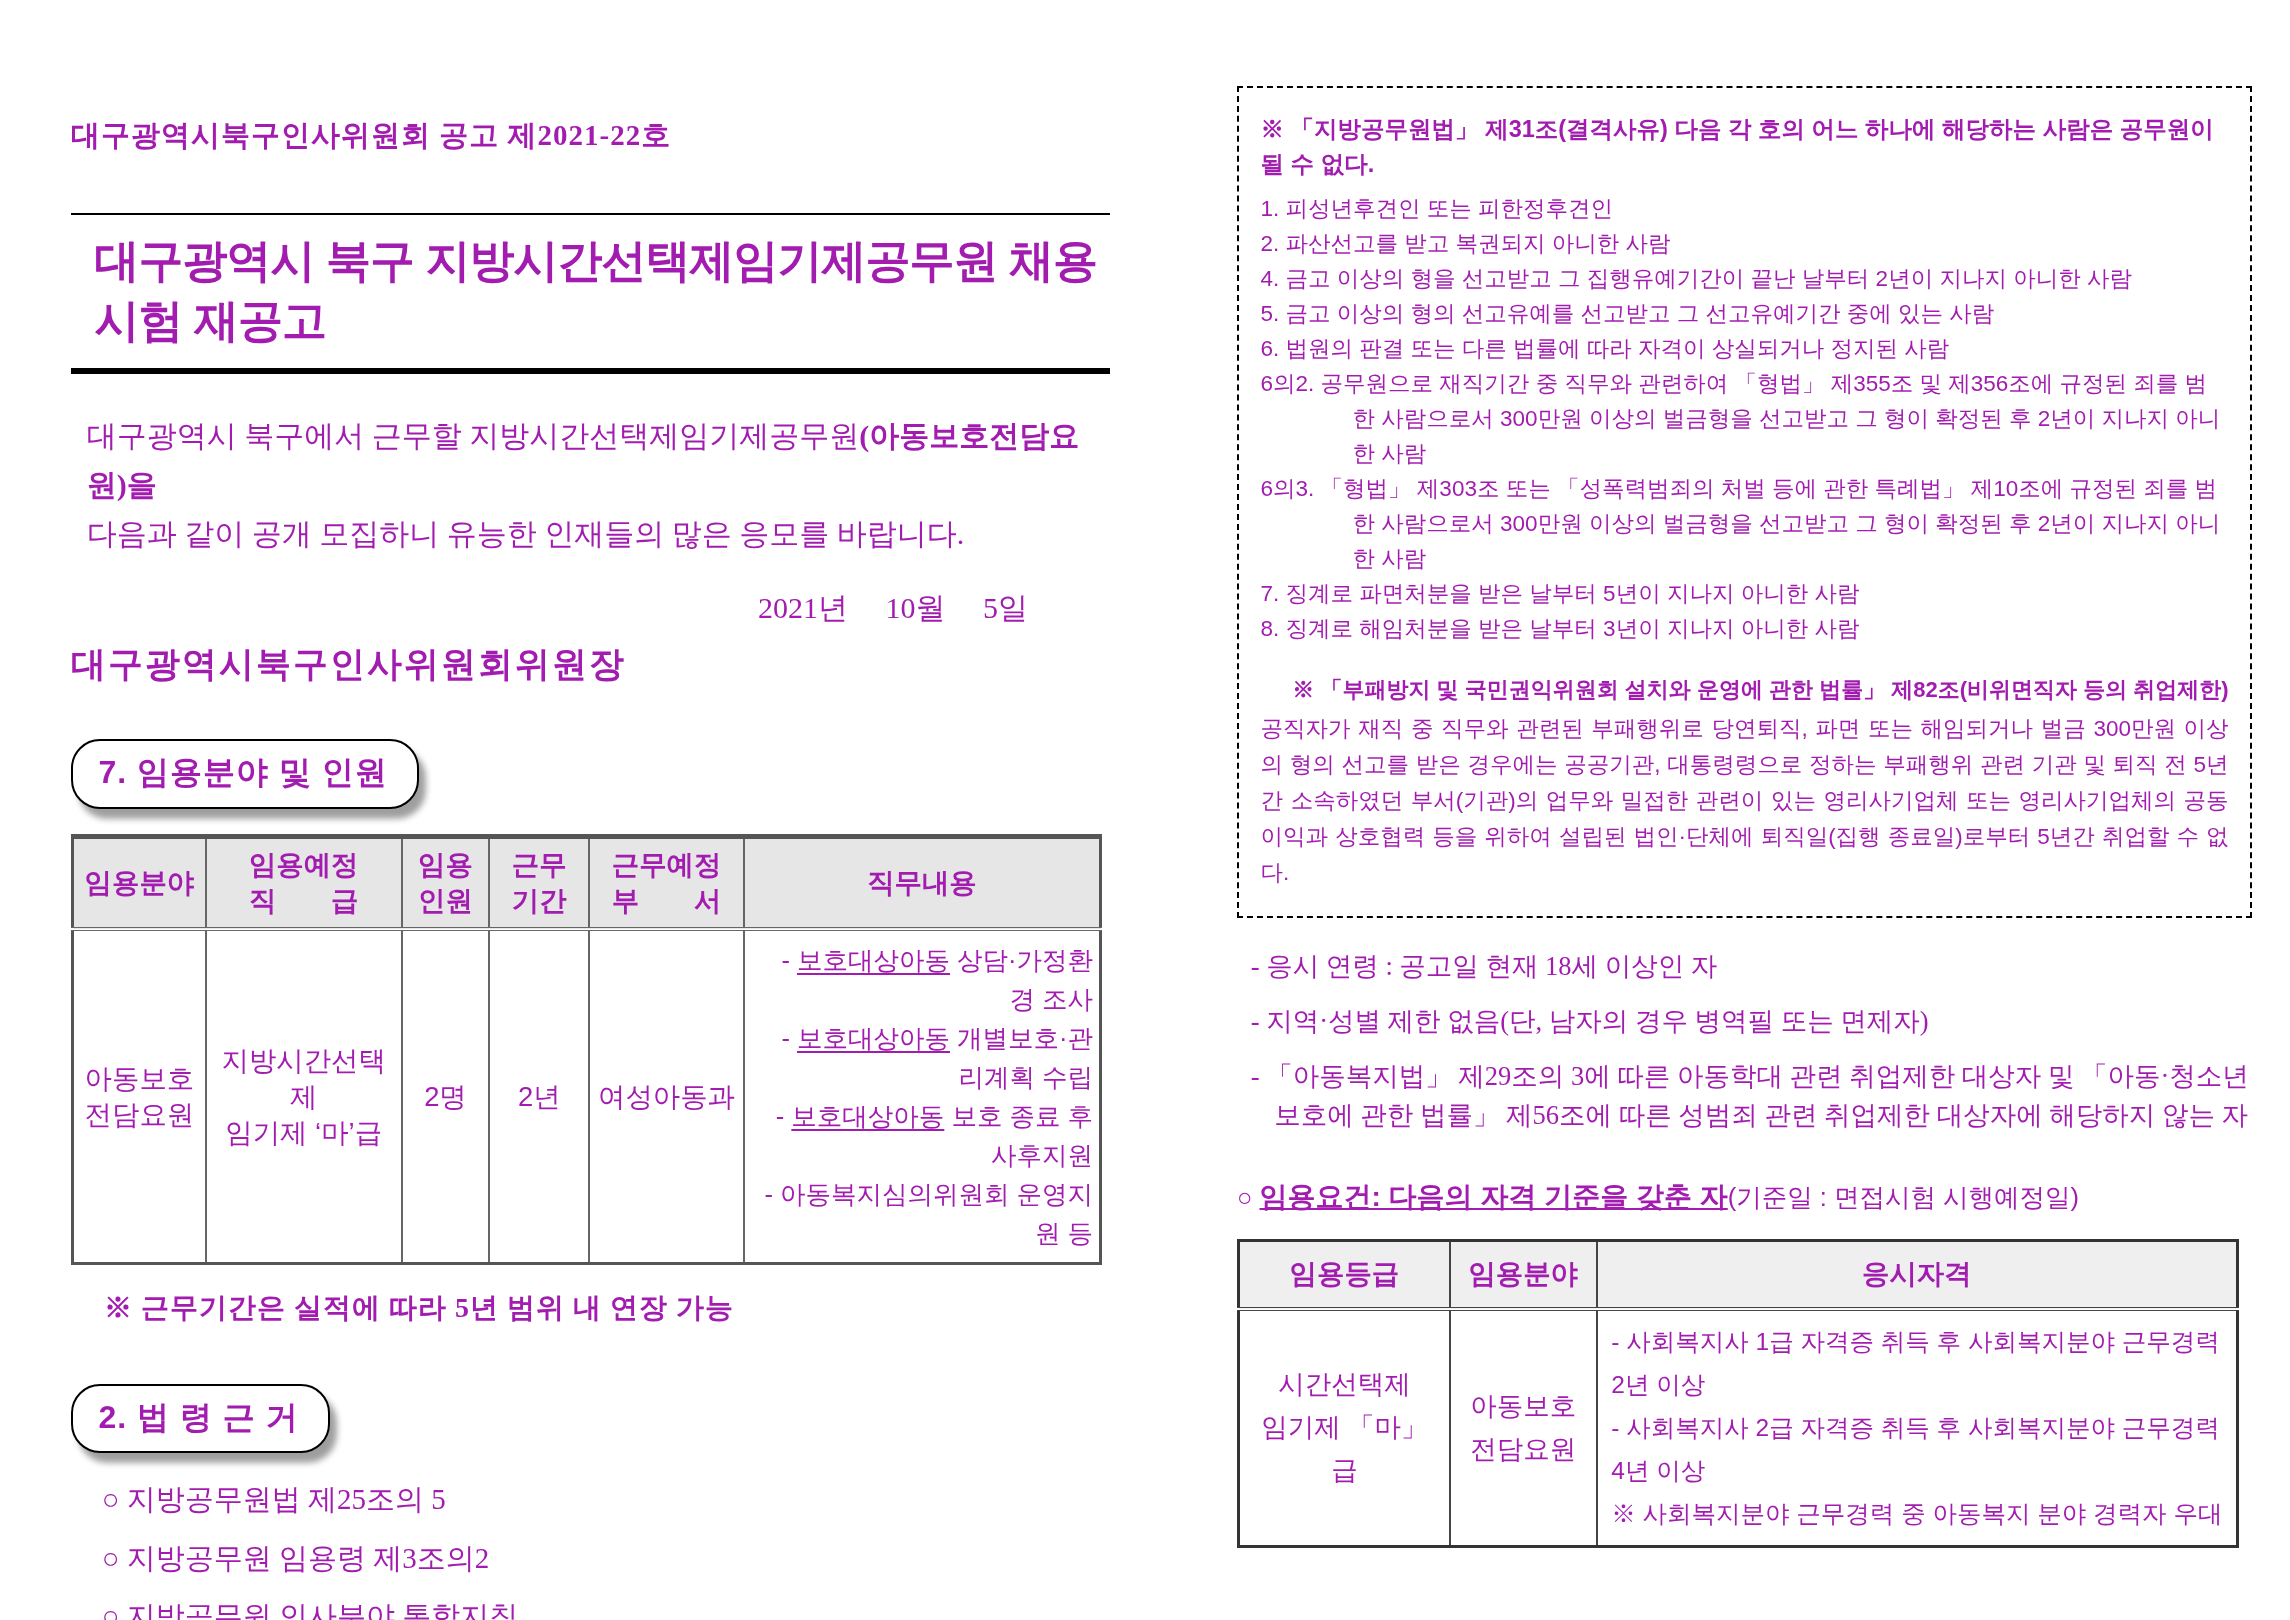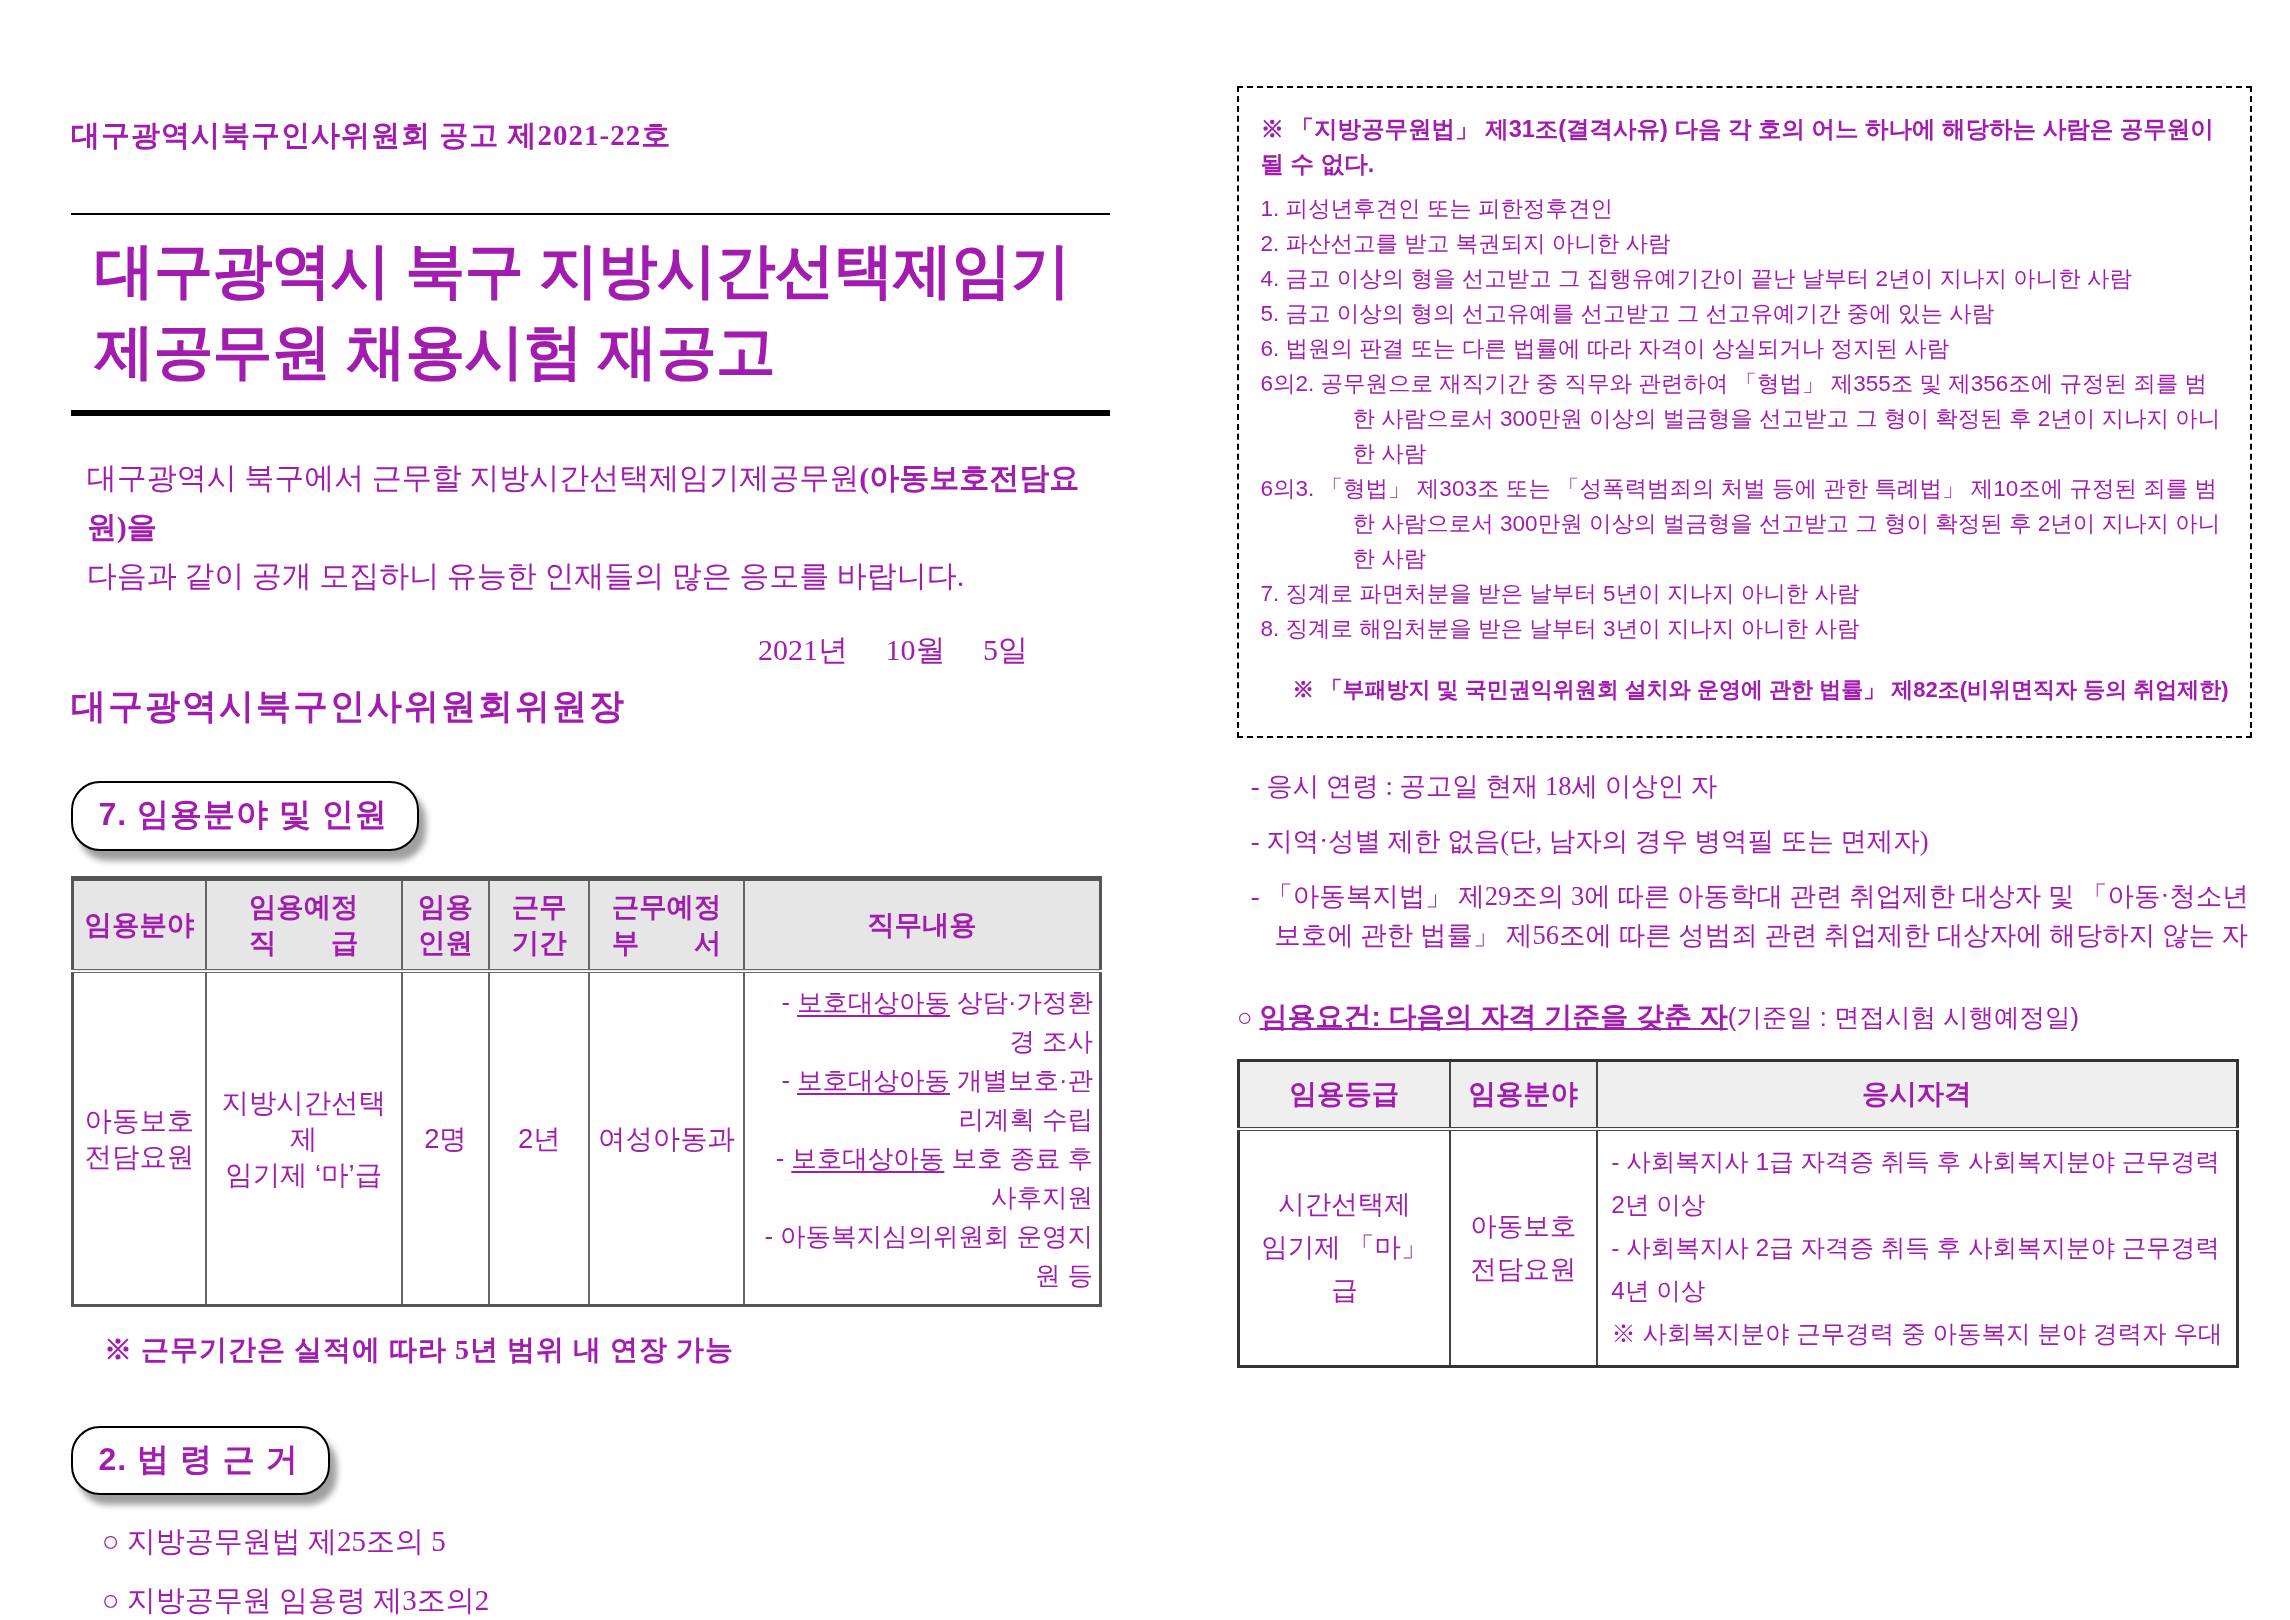--- a/index.html
+++ b/index.html
@@ -11,21 +11,21 @@
   .col-left{left:71px;width:1039px;}
   .col-right{left:1237px;width:1015px;}
   .pre{white-space:pre-line;}
   .b{font-weight:bold;}
   .u{text-decoration:underline;text-underline-offset:3.9px;}
 
   
   .notice-no{margin-top:116px;font-size:29px;font-weight:bold;letter-spacing:1px;}
   .title-wrap{margin-top:57px;border-top:2px solid #000;border-bottom:6.9px solid #000;
     padding:15.7px 3.9px 17.6px 23.5px;}
-  .doc-title{font-size:60px;font-weight:bold;font-family:"Liberation Sans",sans-serif;
+  .doc-title{font-size:45px;font-weight:bold;font-family:"Liberation Sans",sans-serif;
     letter-spacing:-1px;margin:0;}
   .intro{margin-top:37px;font-size:30px;line-height:49px;padding-left:15.7px;}
   .date-line{margin-top:25.5px;font-size:30px;text-align:right;padding-right:82px;}
   .signer-line{margin-top:11.8px;font-size:35px;font-weight:bold;text-align:left;padding-right:78px;
     font-family:"Liberation Sans",sans-serif;letter-spacing:2px;}
   .pill{display:inline-block;font-family:"Liberation Sans",sans-serif;font-weight:bold;
     font-size:32px;border:2.9px solid #000;border-radius:29px;background:#fff;
     padding:9.8px 29px 11.8px 25.5px;box-shadow:6.9px 9.8px 6.9px rgba(0,0,0,0.38);letter-spacing:1px;}
   .pill-row1{margin-top:51px;}
   .t1{margin-top:25.5px;border-collapse:collapse;width:1031px;border:3.9px solid #555;border-top-width:5.9px;
@@ -138,20 +138,21 @@
       <div class="dq">1. 피성년후견인 또는 피한정후견인</div>
       <div class="dq">2. 파산선고를 받고 복권되지 아니한 사람</div>
       <div class="dq">4. 금고 이상의 형을 선고받고 그 집행유예기간이 끝난 날부터 2년이 지나지 아니한 사람</div>
       <div class="dq">5. 금고 이상의 형의 선고유예를 선고받고 그 선고유예기간 중에 있는 사람</div>
       <div class="dq">6. 법원의 판결 또는 다른 법률에 따라 자격이 상실되거나 정지된 사람</div>
       <div class="dq deep">6의2. 공무원으로 재직기간 중 직무와 관련하여 「형법」 제355조 및 제356조에 규정된 죄를 범한 사람으로서 300만원 이상의 벌금형을 선고받고 그 형이 확정된 후 2년이 지나지 아니한 사람</div>
       <div class="dq deep">6의3. 「형법」 제303조 또는 「성폭력범죄의 처벌 등에 관한 특례법」 제10조에 규정된 죄를 범한 사람으로서 300만원 이상의 벌금형을 선고받고 그 형이 확정된 후 2년이 지나지 아니한 사람</div>
       <div class="dq">7. 징계로 파면처분을 받은 날부터 5년이 지나지 아니한 사람</div>
       <div class="dq">8. 징계로 해임처분을 받은 날부터 3년이 지나지 아니한 사람</div>
       <p class="box-head2">※ 「부패방지 및 국민권익위원회 설치와 운영에 관한 법률」 제82조(비위면직자 등의 취업제한)</p>
+      <p class="box-para">공직자가 재직 중 직무와 관련된 부패행위로 당연퇴직, 파면 또는 해임되거나 벌금 300만원 이상의 형의 선고를 받은 경우에는 공공기관, 대통령령으로 정하는 부패행위 관련 기관 및 퇴직 전 5년간 소속하였던 부서(기관)의 업무와 밀접한 관련이 있는 영리사기업체 또는 영리사기업체의 공동이익과 상호협력 등을 위하여 설립된 법인·단체에 퇴직일(집행 종료일)로부터 5년간 취업할 수 없다.</p>
     </div>
 
     <div class="rc-dashes">
       <div class="rc-dash">- 응시 연령 : 공고일 현재 18세 이상인 자</div>
       <div class="rc-dash">- 지역·성별 제한 없음(단, 남자의 경우 병역필 또는 면제자)</div>
       <div class="rc-dash">- 「아동복지법」 제29조의 3에 따른 아동학대 관련 취업제한 대상자 및 「아동·청소년 보호에 관한 법률」 제56조에 따른 성범죄 관련 취업제한 대상자에 해당하지 않는 자</div>
     </div>
 
     <div class="req-head"><span>○  </span><span class="big">임용요건: 다음의 자격 기준을 갖춘 자</span><span>(기준일 : 면접시험 시행예정일)</span></div>
 

